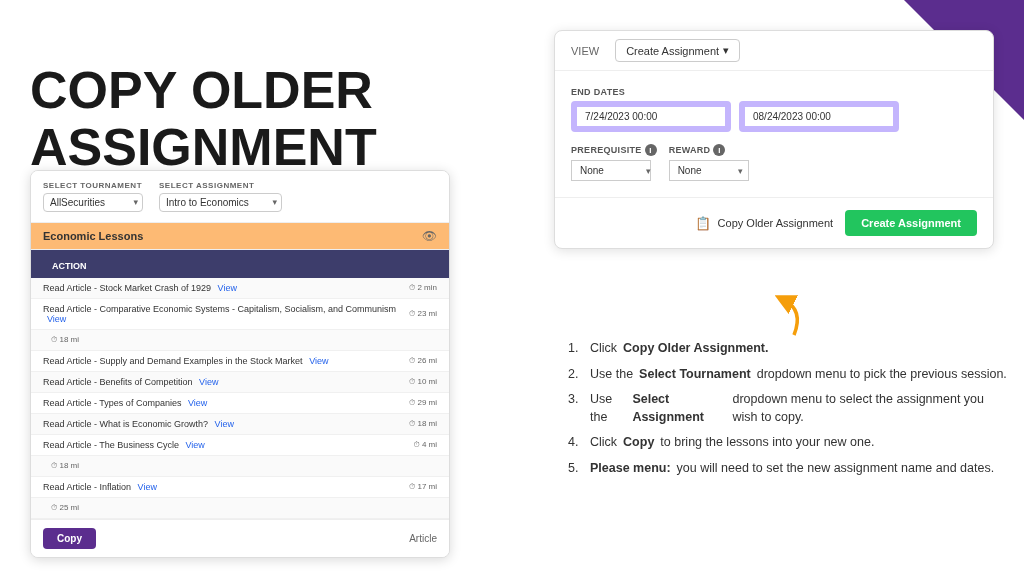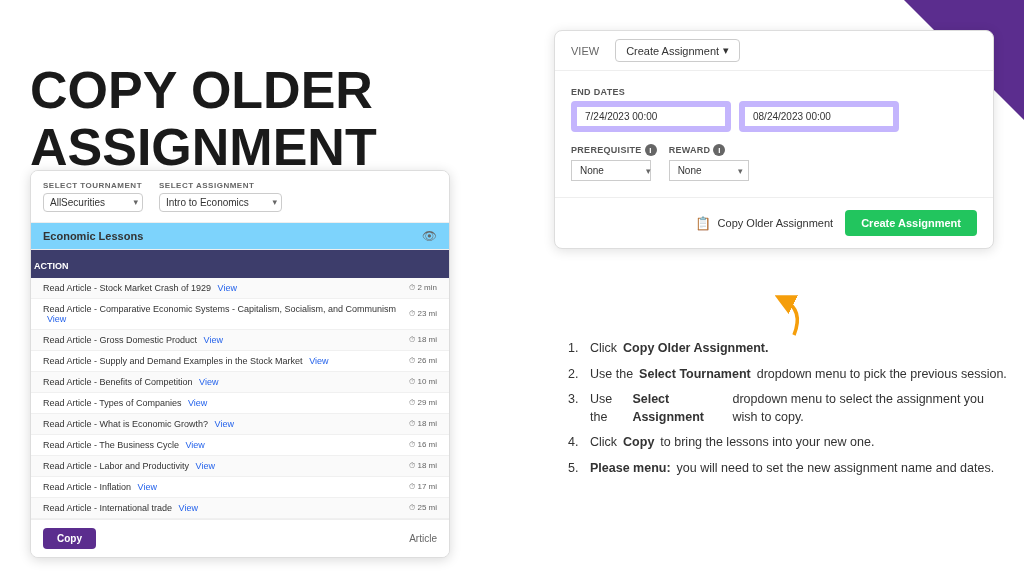--- a/index.html
+++ b/index.html
@@ -103,39 +103,39 @@
       color: #666;
       pointer-events: none;
     }
 
     
     .section-header {
       display: flex;
       align-items: center;
       justify-content: space-between;
       padding: 6px 12px;
-      background: #7dd3fc;
+      background: #fdba74;
       border-bottom: 1px solid #eee;
     }
 
     .section-title {
       font-size: 11px;
       font-weight: 700;
       color: #333;
     }
 
     .eye-icon {
       color: #666;
       font-size: 12px;
     }
 
     
     .table-header {
       background: #3d3d6b;
-      padding: 5px 3px;
+      padding: 5px 21px;
     }
 
     .table-header-text {
       font-size: 9px;
       font-weight: 700;
       color: #fff;
       text-transform: uppercase;
     }
 
     
@@ -445,53 +445,50 @@
   <div class="table-body">
     <div class="table-row">
       <span class="row-text">Read Article - Stock Market Crash of 1929 <span class="view-link">View</span></span>
       <span class="time-badge">⏱ 2 min</span>
     </div>
     <div class="table-row">
       <span class="row-text">Read Article - Comparative Economic Systems - Capitalism, Socialism, and Communism <span class="view-link">View</span></span>
       <span class="time-badge">⏱ 23 mi</span>
     </div>
     <div class="table-row">
-      <span class="row-text">Read Article - Gross Domestic Product <span class="view-link">View</span></span>
       <span class="time-badge">⏱ 18 mi</span>
     </div>
     <div class="table-row">
       <span class="row-text">Read Article - Supply and Demand Examples in the Stock Market <span class="view-link">View</span></span>
       <span class="time-badge">⏱ 26 mi</span>
     </div>
     <div class="table-row">
       <span class="row-text">Read Article - Benefits of Competition <span class="view-link">View</span></span>
       <span class="time-badge">⏱ 10 mi</span>
     </div>
     <div class="table-row">
       <span class="row-text">Read Article - Types of Companies <span class="view-link">View</span></span>
       <span class="time-badge">⏱ 29 mi</span>
     </div>
     <div class="table-row">
       <span class="row-text">Read Article - What is Economic Growth? <span class="view-link">View</span></span>
       <span class="time-badge">⏱ 18 mi</span>
     </div>
     <div class="table-row">
       <span class="row-text">Read Article - The Business Cycle <span class="view-link">View</span></span>
-      <span class="time-badge">⏱ 16 mi</span>
-    </div>
-    <div class="table-row">
-      <span class="row-text">Read Article - Labor and Productivity <span class="view-link">View</span></span>
+      <span class="time-badge">⏱ 4 mi</span>
+    </div>
+    <div class="table-row">
       <span class="time-badge">⏱ 18 mi</span>
     </div>
     <div class="table-row">
       <span class="row-text">Read Article - Inflation <span class="view-link">View</span></span>
       <span class="time-badge">⏱ 17 mi</span>
     </div>
     <div class="table-row">
-      <span class="row-text">Read Article - International trade <span class="view-link">View</span></span>
       <span class="time-badge">⏱ 25 mi</span>
     </div>
   </div>
 
   <div class="card-bottom">
     <button class="copy-btn">Copy</button>
     <button class="cancel-btn">Article</button>
   </div>
 </div>
 

